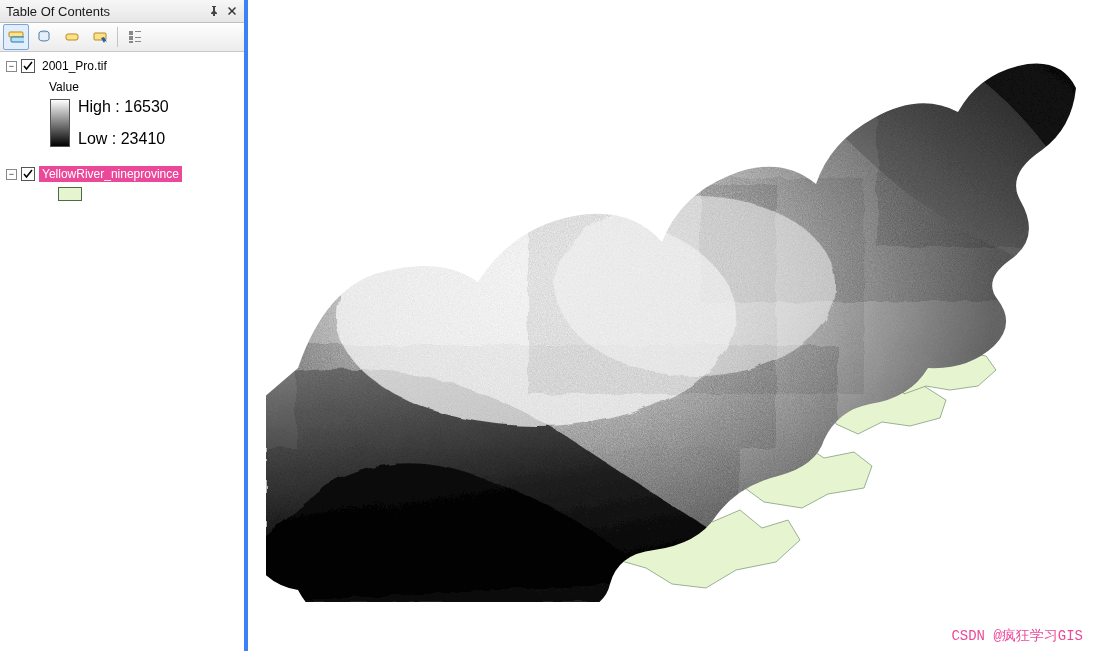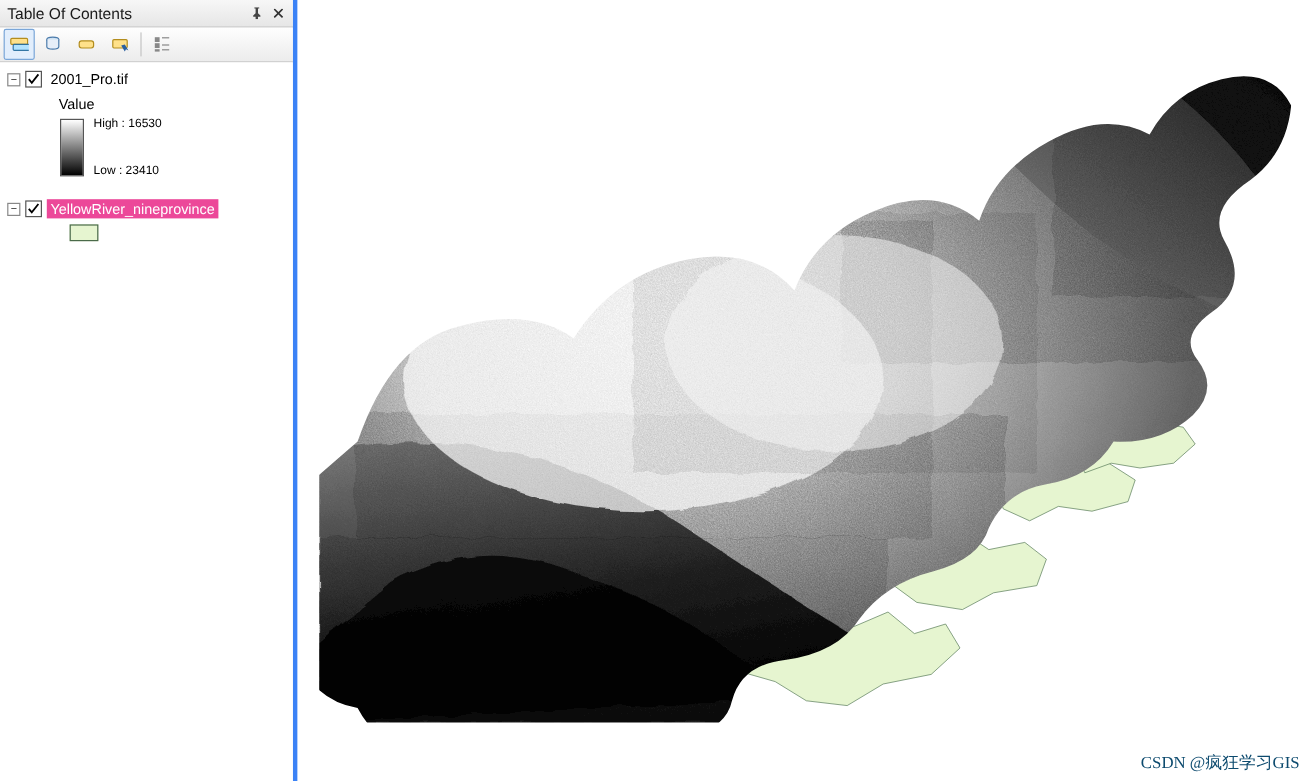--- a/index.html
+++ b/index.html
@@ -121,21 +121,21 @@
     align-items: center;
     padding-left: 48px;
     margin-top: 2px;
   }
   .ramp-labels {
     display: flex;
     flex-direction: column;
     justify-content: space-between;
     height: 50px;
     margin-left: 8px;
-    font-size: 10px;
+    font-size: 16px;
   }
 
   .poly-swatch {
     width: 22px; height: 12px;
     background: #e6f5d0;
     border: 1px solid #4a6a4a;
   }
 
   
   .map {
@@ -156,23 +156,23 @@
   }
   .raster-layer {
     position: absolute;
     top: 0; left: 0;
     filter: contrast(1.1);
   }
   .watermark {
     position: absolute;
     right: 10px;
     bottom: 6px;
-    color: #0c4a6e;
+    color: #ec4899;
     font-size: 14px;
-    font-family: Liberation Serif, serif;
+    font-family: Liberation Mono, monospace;
     pointer-events: none;
   }
 </style>
 </head>
 <body>
 
 <div class="app">
 
   <div class="toc-panel">
 

